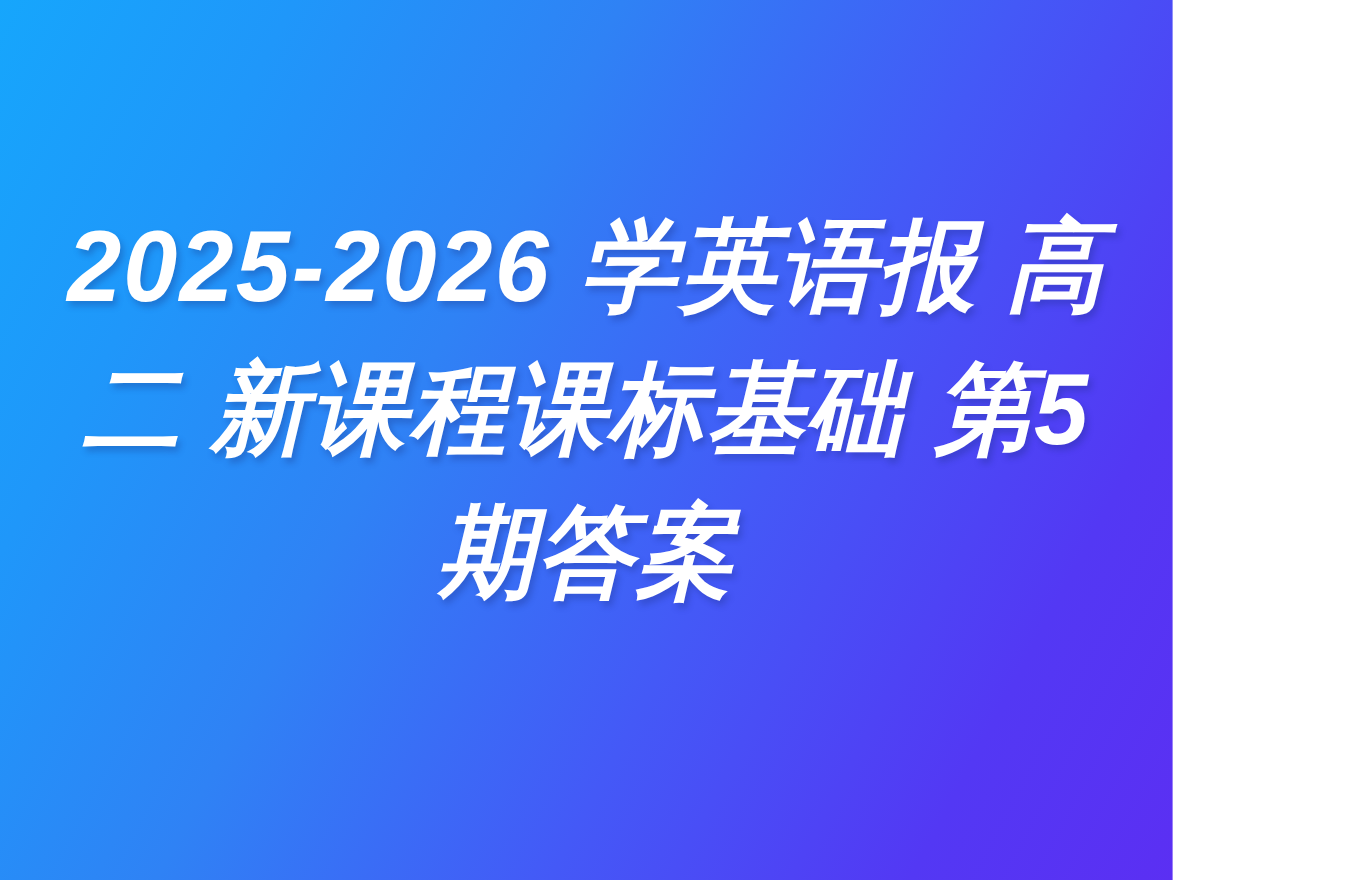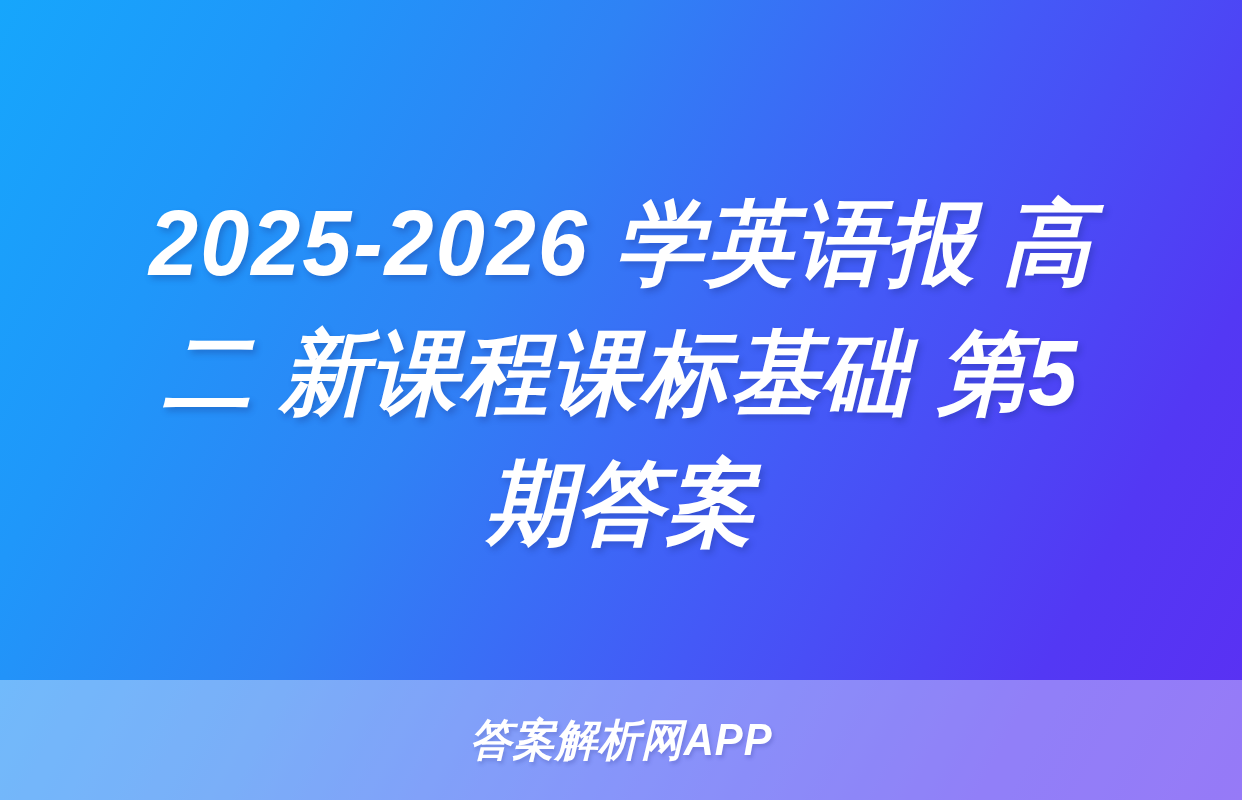--- a/index.html
+++ b/index.html
@@ -3,21 +3,21 @@
 <meta charset="utf-8">
 <style>
   html, body {
     margin: 0;
     padding: 0;
     background: #ffffff;
   }
 
   #poster {
     position: relative;
-    width: 1242px;
+    width: 1066px;
     height: 800px;
     overflow: hidden;
     font-family: "Liberation Sans", "DejaVu Sans", sans-serif;
     
     background: linear-gradient(118deg,
         #16a6fc 0%,
         #1f97fa 18%,
         #2f82f5 38%,
         #4459f7 62%,
         #5338f4 84%,
@@ -85,17 +85,14 @@
 <body>
 
 <div id="poster">
 
   <div class="headline">
     <span class="headline-line">2025-2026 学英语报 高</span>
     <span class="headline-line">二 新课程课标基础 第5</span>
     <span class="headline-line">期答案</span>
   </div>
 
-  <div class="footer-band">
-    <span class="footer-text">答案解析网APP</span>
-  </div>
 
 </div>
 
 </body></html>

